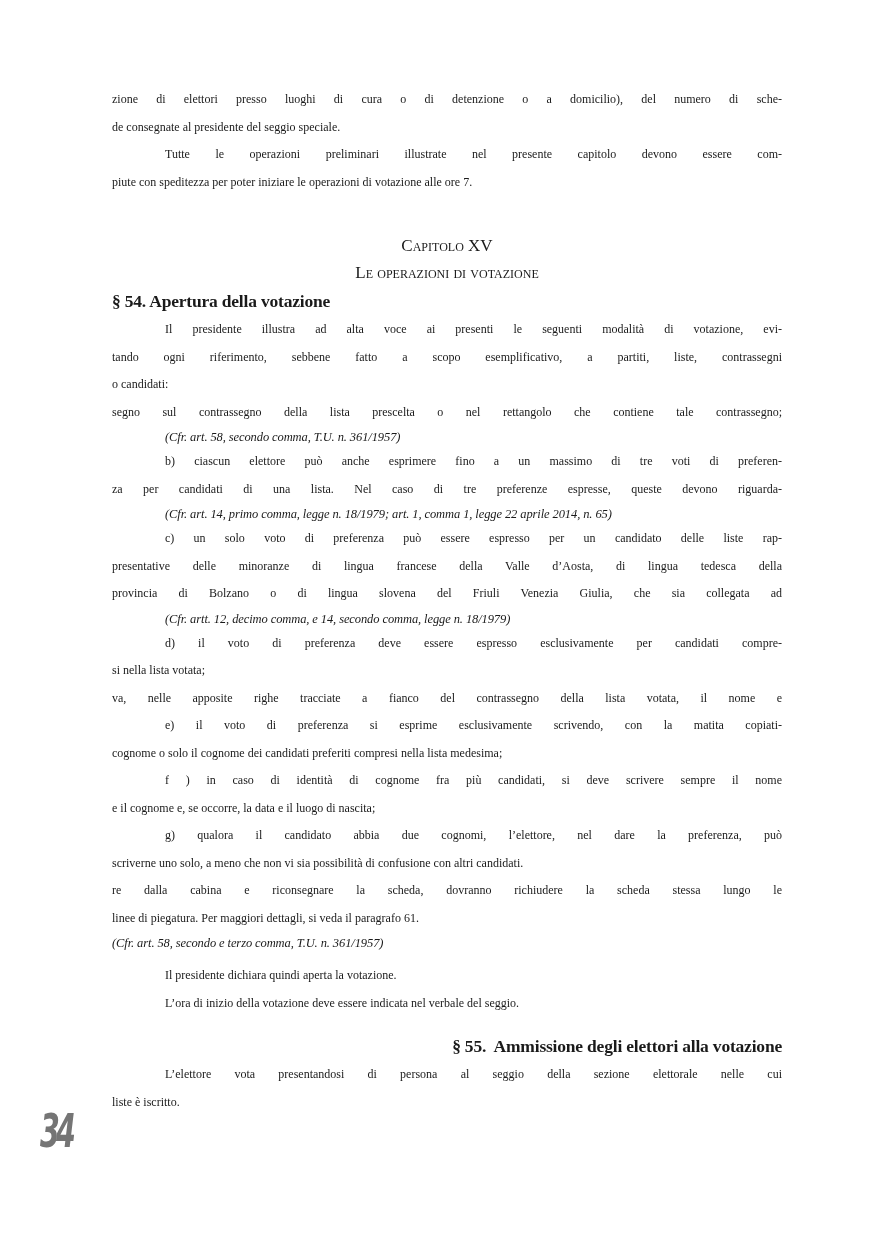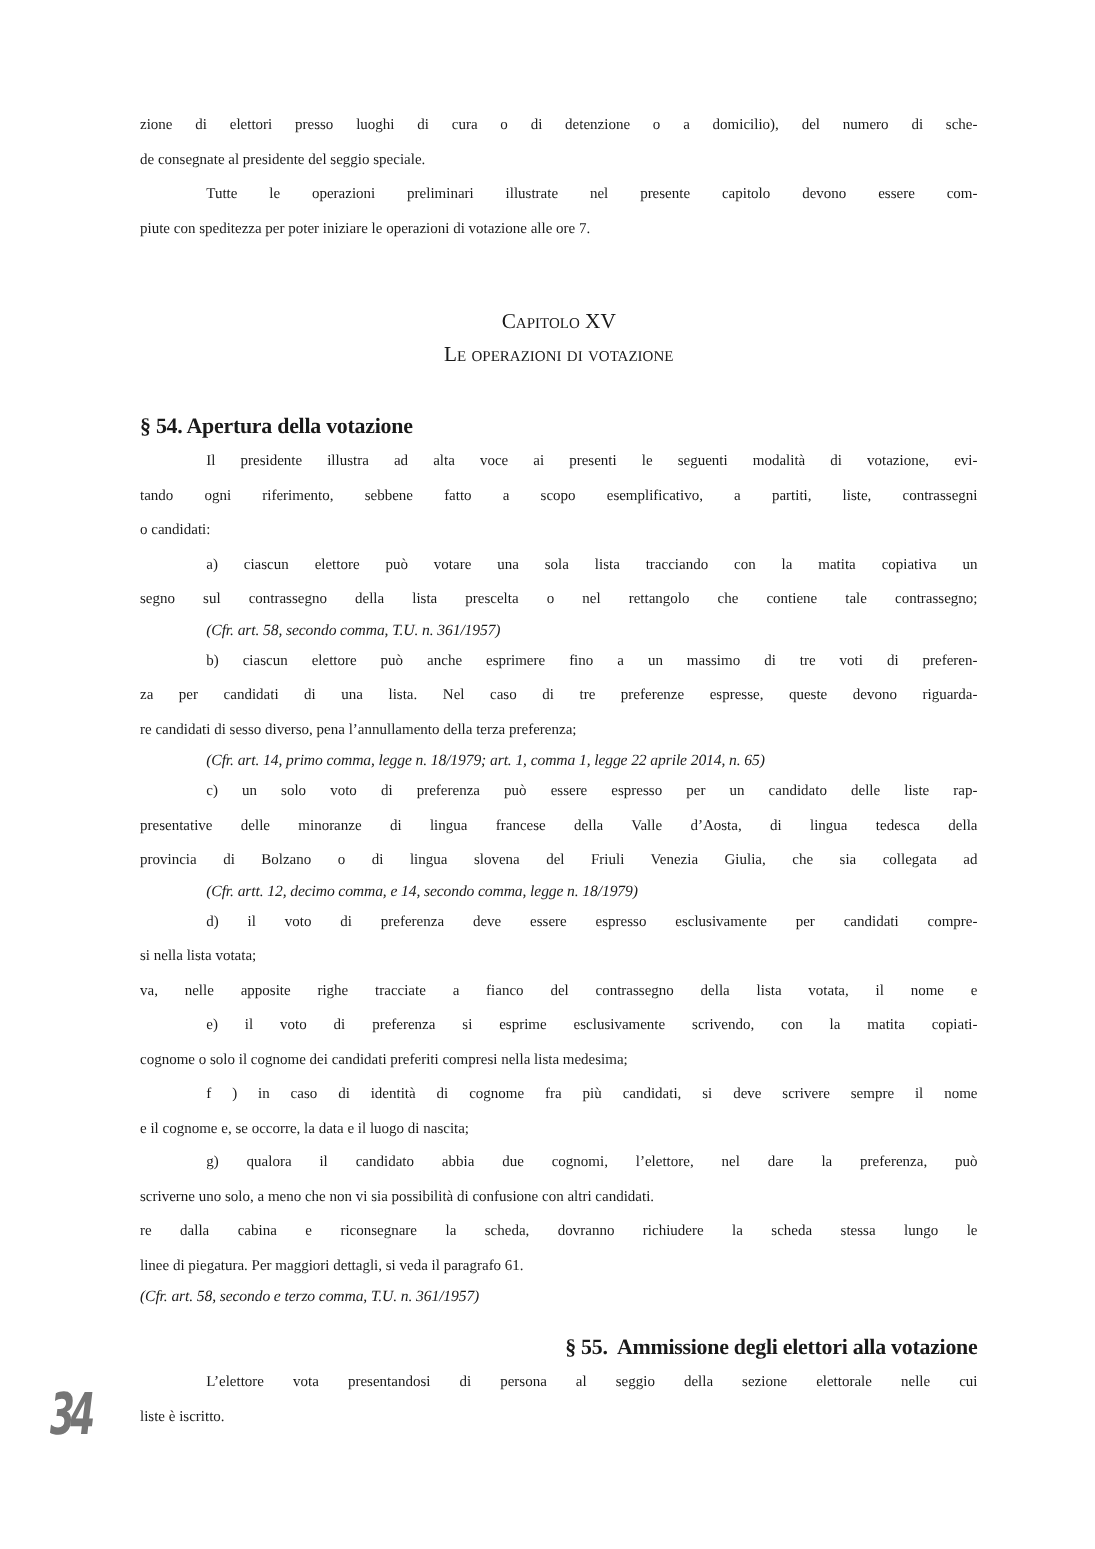--- a/index.html
+++ b/index.html
@@ -81,42 +81,40 @@
 
 <div class="page">
 
   <div>
     <div class="line">zione di elettori presso luoghi di cura o di detenzione o a domicilio), del numero di sche-</div>
     <div class="line last">de consegnate al presidente del seggio speciale.</div>
     <div class="line indent">Tutte le operazioni preliminari illustrate nel presente capitolo devono essere com-</div>
     <div class="line last">piute con speditezza per poter iniziare le operazioni di votazione alle ore 7.</div>
   </div>
 
-  <div style="margin-top:47px;">
+  <div style="margin-top:36px;">
     <div class="chapter">Capitolo XV</div>
     <div class="chapter">Le operazioni di votazione</div>
   </div>
 
-  <div style="margin-top:28px;">
+  <div style="margin-top:0;">
     <div class="section-heading">§ 54. Apertura della votazione</div>
 
     <div class="line indent">Il presidente illustra ad alta voce ai presenti le seguenti modalità di votazione, evi-</div>
     <div class="line">tando ogni riferimento, sebbene fatto a scopo esemplificativo, a partiti, liste, contrassegni</div>
     <div class="line last">o candidati:</div>
 
     <div>
-      <div class="line indent">a) ciascun elettore può votare una sola lista tracciando con la matita copiativa un</div>
       <div class="line">segno sul contrassegno della lista prescelta o nel rettangolo che contiene tale contrassegno;</div>
       <div class="cite indent">(Cfr. art. 58, secondo comma, T.U. n. 361/1957)</div>
     </div>
 
     <div>
       <div class="line indent">b) ciascun elettore può anche esprimere fino a un massimo di tre voti di preferen-</div>
       <div class="line">za per candidati di una lista. Nel caso di tre preferenze espresse, queste devono riguarda-</div>
-      <div class="line last">re candidati di sesso diverso, pena l’annullamento della terza preferenza;</div>
       <div class="cite indent">(Cfr. art. 14, primo comma, legge n. 18/1979; art. 1, comma 1, legge 22 aprile 2014, n. 65)</div>
     </div>
 
     <div>
       <div class="line indent">c) un solo voto di preferenza può essere espresso per un candidato delle liste rap-</div>
       <div class="line">presentative delle minoranze di lingua francese della Valle d’Aosta, di lingua tedesca della</div>
       <div class="line">provincia di Bolzano o di lingua slovena del Friuli Venezia Giulia, che sia collegata ad</div>
       <div class="cite indent">(Cfr. artt. 12, decimo comma, e 14, secondo comma, legge n. 18/1979)</div>
     </div>
 
@@ -140,20 +138,24 @@
       <div class="line indent">g) qualora il candidato abbia due cognomi, l’elettore, nel dare la preferenza, può</div>
       <div class="line last">scriverne uno solo, a meno che non vi sia possibilità di confusione con altri candidati.</div>
     </div>
 
     <div>
       <div class="line">re dalla cabina e riconsegnare la scheda, dovranno richiudere la scheda stessa lungo le</div>
       <div class="line last">linee di piegatura. Per maggiori dettagli, si veda il paragrafo 61.</div>
       <div class="cite">(Cfr. art. 58, secondo e terzo comma, T.U. n. 361/1957)</div>
     </div>
 
+    <div style="margin-top:8px;">
+      <div class="line indent last">Il presidente dichiara quindi aperta la votazione.</div>
+      <div class="line indent last">L’ora di inizio della votazione deve essere indicata nel verbale del seggio.</div>
+    </div>
   </div>
 
   <div style="margin-top:14px;">
     <div class="section-heading" style="white-space:pre;text-align:right;">§ 55.  Ammissione degli elettori alla votazione</div>
     <div class="line indent">L’elettore vota presentandosi di persona al seggio della sezione elettorale nelle cui</div>
     <div class="line last">liste è iscritto.</div>
   </div>
 
 </div>
 

